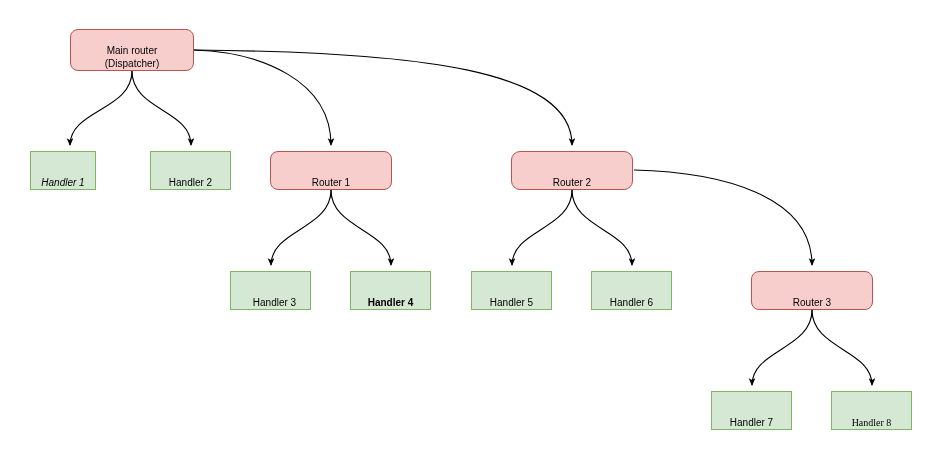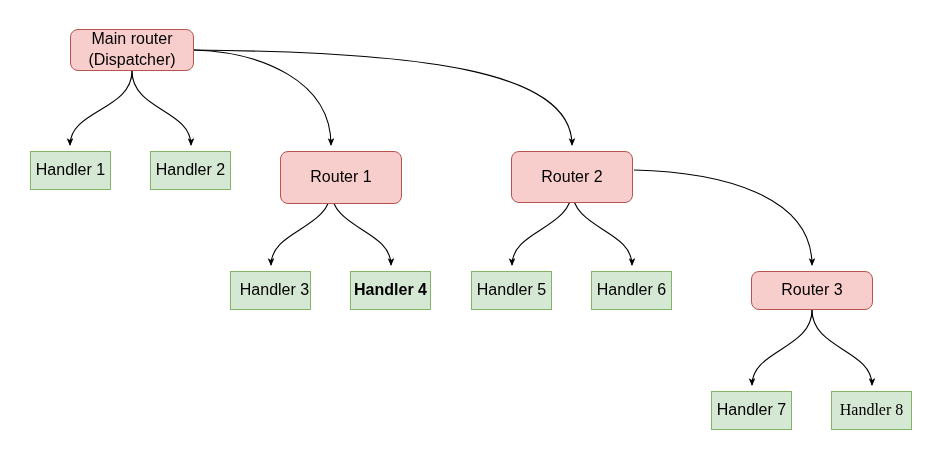--- a/index.html
+++ b/index.html
@@ -20,25 +20,25 @@
     left: 0;
     top: 0;
     width: 941px;
     height: 461px;
     pointer-events: none;
   }
   .node {
     position: absolute;
     box-sizing: border-box;
     display: flex;
-    align-items: center;
+    align-items: flex-end;
     justify-content: center;
     text-align: center;
     color: #000000;
-    font-size: 16px;
+    font-size: 10px;
     line-height: 1.3;
     border-width: 1px;
     border-style: solid;
     z-index: 2;
   }
   .node-router {
     background: #f8cecc;
     border-color: #b85450;
     border-radius: 8px;
   }
@@ -76,30 +76,30 @@
         <path d="M 812,310 C 812,349 752,350 752,385" fill="none" stroke="#000000" stroke-width="1.1" marker-end="url(#arrowhead)"></path>
         <path d="M 812,310 C 812,349 872,350 872,385" fill="none" stroke="#000000" stroke-width="1.1" marker-end="url(#arrowhead)"></path>
       </g>
   </svg>
 
   <div id="nodes-group">
       <div class="node node-router" style="left: 70px; top: 29px; width: 124px; height: 42px;">
         <span class="node-label">Main router
 (Dispatcher)</span>
       </div>
-      <div class="node node-handler" style="left: 30px; top: 151px; width: 81px; height: 39px;">
+      <div class="node node-handler" style="left: 30px; top: 151px; width: 66px; height: 39px; font-style: italic;">
         <span class="node-label">Handler 1</span>
       </div>
       <div class="node node-handler" style="left: 150px; top: 151px; width: 81px; height: 39px;">
         <span class="node-label">Handler 2</span>
       </div>
-      <div class="node node-router" style="left: 280px; top: 151px; width: 122px; height: 53px;">
+      <div class="node node-router" style="left: 270px; top: 151px; width: 122px; height: 39px;">
         <span class="node-label">Router 1</span>
       </div>
-      <div class="node node-router" style="left: 511px; top: 151px; width: 122px; height: 52px;">
+      <div class="node node-router" style="left: 511px; top: 151px; width: 122px; height: 39px; border-radius: 9px;">
         <span class="node-label">Router 2</span>
       </div>
       <div class="node node-handler" style="left: 230px; top: 271px; width: 81px; height: 39px; padding-left: 8px;">
         <span class="node-label">Handler 3</span>
       </div>
       <div class="node node-handler" style="left: 350px; top: 271px; width: 81px; height: 39px; font-weight: bold;">
         <span class="node-label">Handler 4</span>
       </div>
       <div class="node node-handler" style="left: 471px; top: 271px; width: 81px; height: 39px;">
         <span class="node-label">Handler 5</span>

